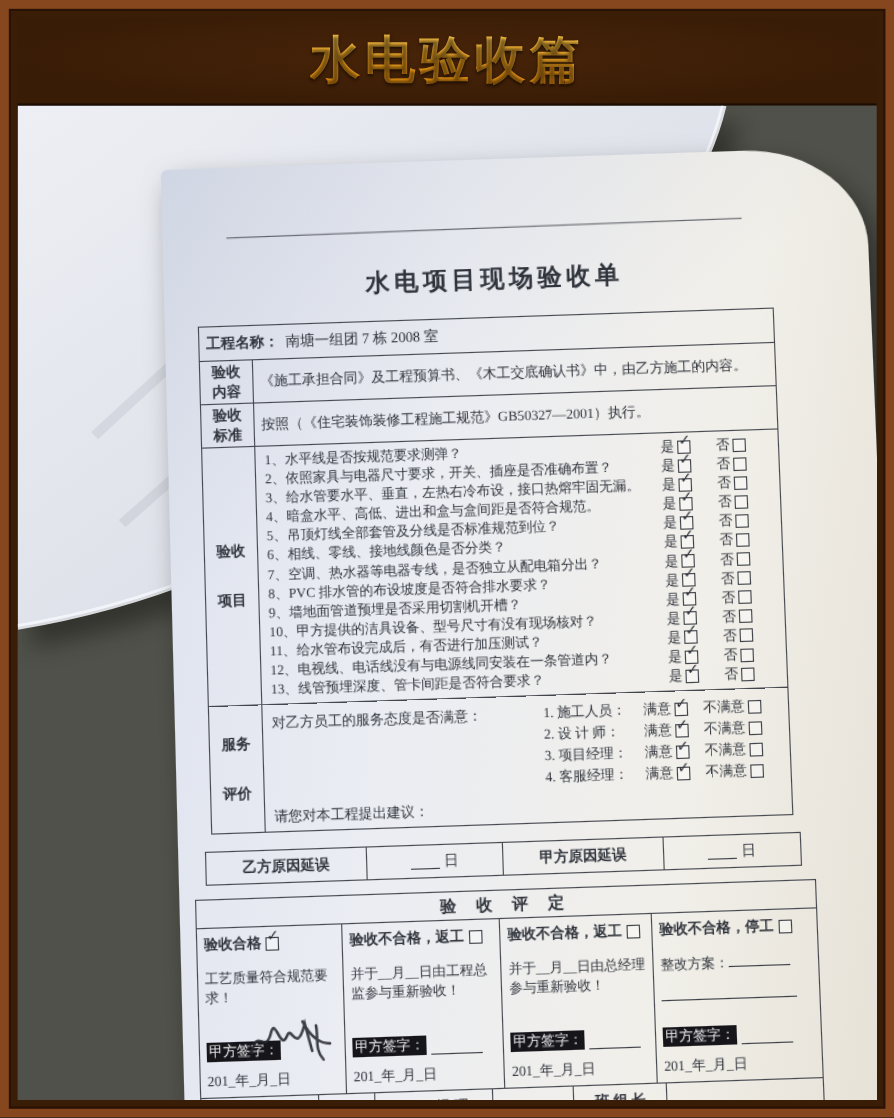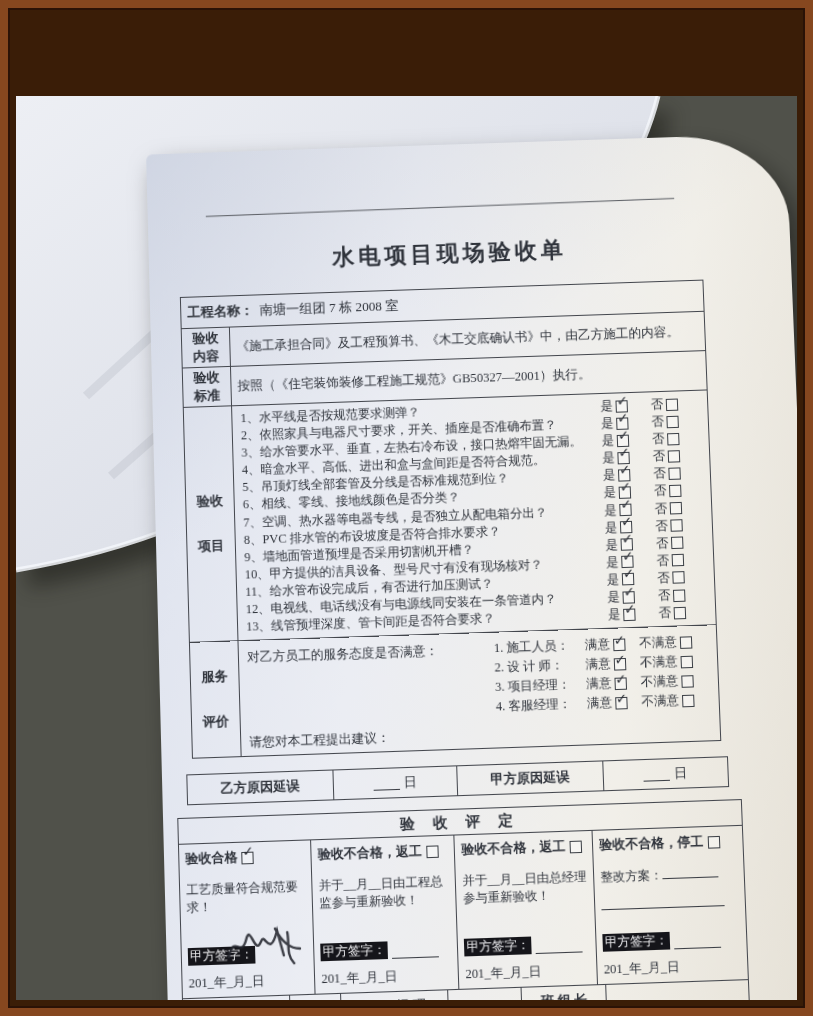--- a/index.html
+++ b/index.html
@@ -127,20 +127,23 @@
   .scell{display:flex;align-items:center;justify-content:center;border-right:1.2px solid #43464d;box-sizing:border-box;}
   .scell:last-child{border-right:none;}
   .s-lab{font-weight:600;}
   .sw1{width:19%;} .sw2{width:9%;} .sw3{width:19%;} .sw4{width:13%;} .sw5{width:15%;} .sw6{width:25%;}
 </style>
 </head>
 <body>
 
 <div class="stage">
 
+  <div class="banner">
+    <div class="banner-title">水电验收篇</div>
+  </div>
 
   <div class="photo">
 
     <svg class="flipped-page" viewBox="0 0 700 500" aria-hidden="true">
       <defs>
         <linearGradient id="pg" x1="0" y1="0" x2="1" y2="1">
           <stop offset="0" stop-color="#edeff4"></stop>
           <stop offset="0.55" stop-color="#dfe2ea"></stop>
           <stop offset="1" stop-color="#c7ccd7"></stop>
         </linearGradient>

